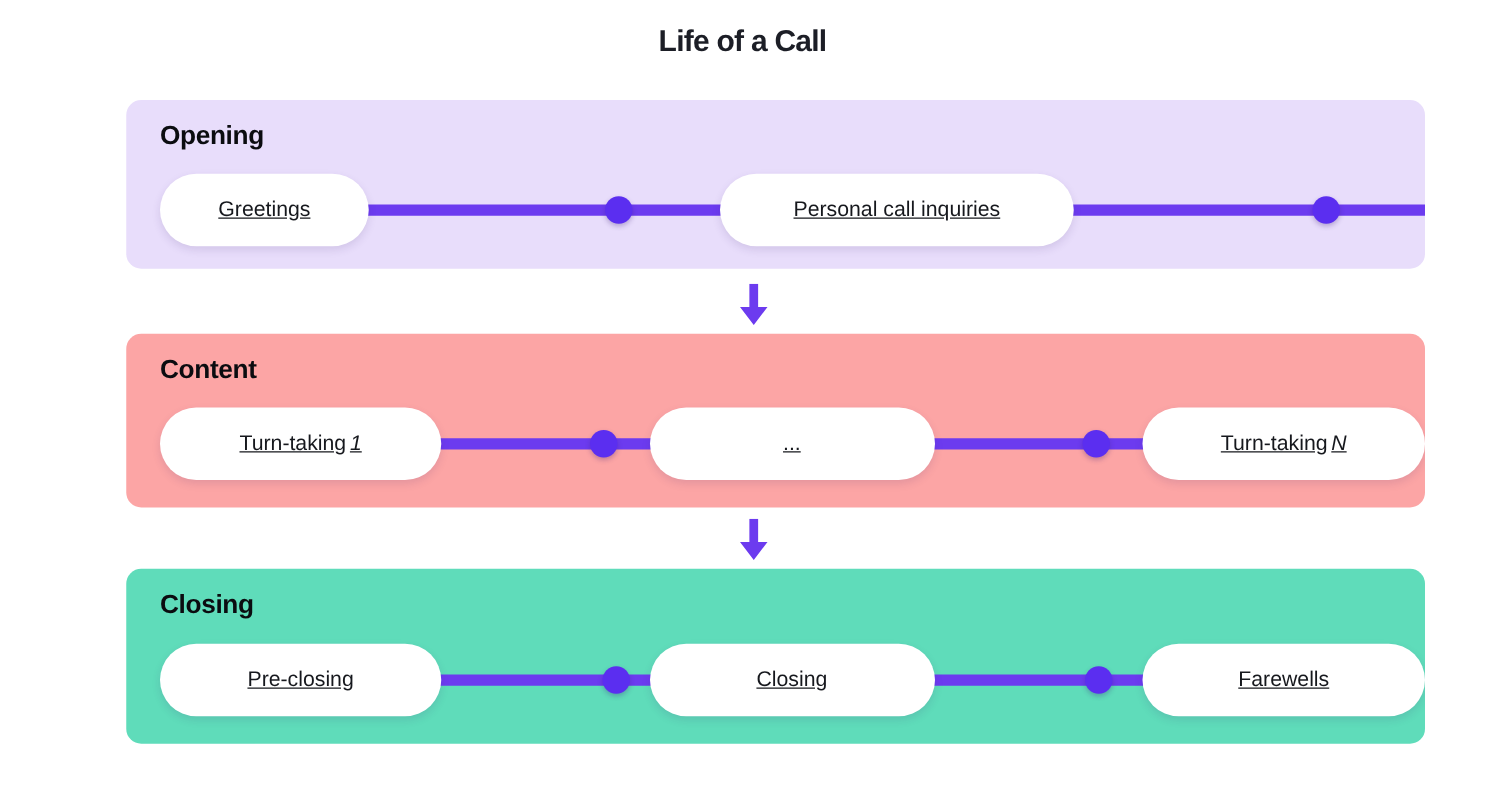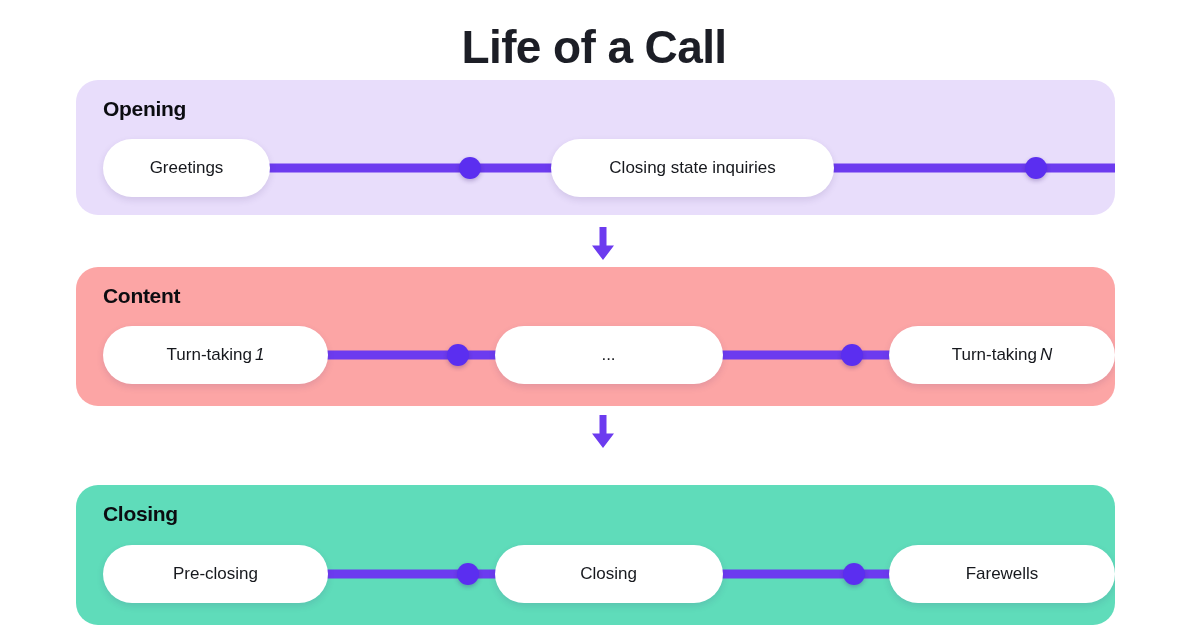--- a/index.html
+++ b/index.html
@@ -22,39 +22,39 @@
     box-sizing: border-box;
   }
 
   
   .title {
     position: absolute;
     top: 20px;
     left: 0;
     width: 1188px;
     text-align: center;
-    font-size: 46px;
+    font-size: 24px;
     font-weight: 700;
     letter-spacing: -0.6px;
     color: #1c1e26;
     line-height: 1.2;
   }
 
   
   .band {
     position: absolute;
-    left: 76px;
+    left: 101px;
     width: 1039px;
-    border-radius: 22px;
+    border-radius: 12px;
     box-sizing: border-box;
     overflow: hidden;
   }
   .band-opening { top: 80px;  height: 135px; background: #e8ddfb; }
   .band-content { top: 267px; height: 139px; background: #fca5a5; }
-  .band-closing { top: 455px; height: 140px; background: #5fdcba; margin-top: 30px; }
+  .band-closing { top: 455px; height: 140px; background: #5fdcba; }
 
   .band-label {
     position: absolute;
     left: 27px;
     top: 17px;
     font-size: 21px;
     font-weight: 700;
     letter-spacing: -0.3px;
     color: #0b0c10;
     line-height: 1.1;
@@ -81,20 +81,21 @@
     align-items: center;
     justify-content: center;
     padding: 0 26px;
     box-sizing: border-box;
     font-size: 17px;
     color: #16181d;
     white-space: nowrap;
     box-shadow: 0 3px 7px rgba(60, 40, 110, 0.13);
     flex: 0 0 auto;
     z-index: 2;
+    text-decoration: underline;
   }
   .pill em {
     font-style: italic;
     padding-left: 3px;
   }
 
   
   .band-opening .pill-0 { width: 167px; }
   .band-opening .pill-1 { width: 283px; }
   .band-opening .pill-2 { width: 252px; }
@@ -170,21 +171,21 @@
       <div class="pill pill-0">
         <span>Greetings</span>
       </div>
 
       <div class="connector conn-0">
         <div class="line"></div>
         <div class="dot"></div>
       </div>
 
       <div class="pill pill-1">
-        <span>Closing state inquiries</span>
+        <span>Personal call inquiries</span>
       </div>
 
       <div class="connector conn-1">
         <div class="line"></div>
         <div class="dot"></div>
       </div>
 
 
     </div>
   </div>

